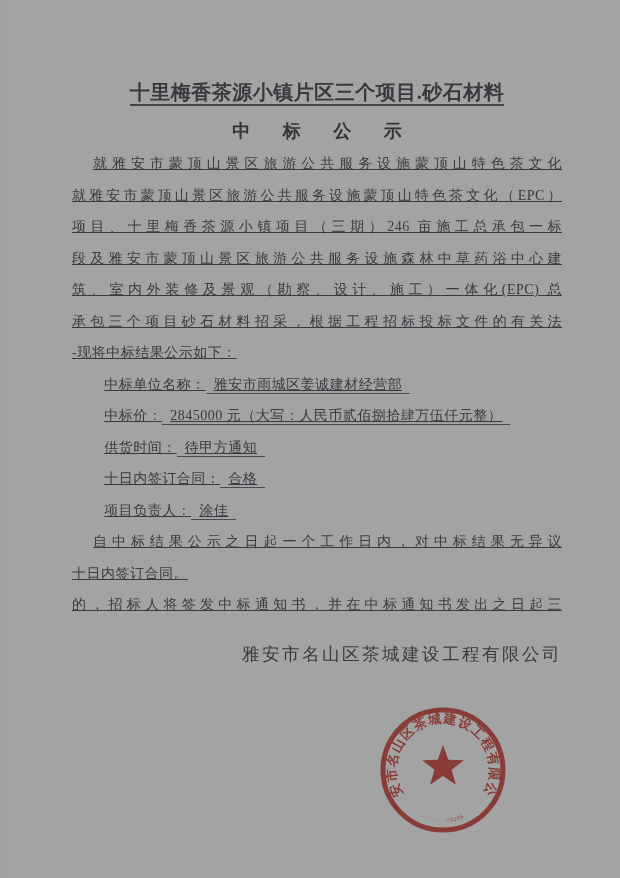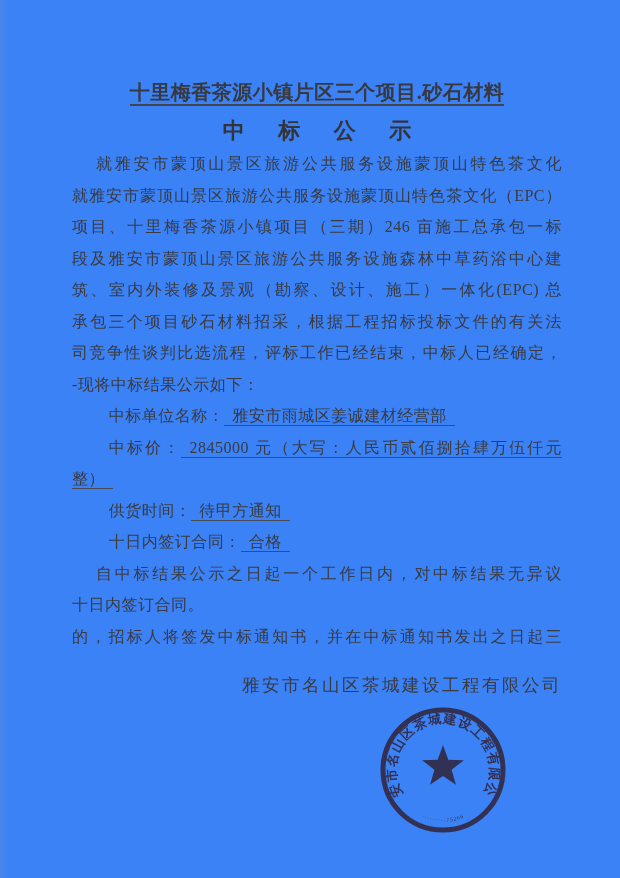--- a/index.html
+++ b/index.html
@@ -1,19 +1,19 @@
 <!DOCTYPE html>
 <html><head>
 <meta charset="utf-8">
 <style>
   html,body{margin:0;padding:0;}
   .page{
     position:relative;
     width:620px;height:878px;
-    background:#3b82f6;
+    background:#a3a3a3;
     font-family:"Liberation Serif","DejaVu Serif",serif;
     color:#3a3a40;
     overflow:hidden;
     box-sizing:border-box;
   }
   .page::before{ 
     content:"";position:absolute;left:0;top:0;width:8px;height:100%;
     background:linear-gradient(90deg,rgba(150,155,165,.18),rgba(150,155,165,0));
     pointer-events:none;
   }
@@ -30,28 +30,28 @@
     letter-spacing:.5px;
     white-space:nowrap;
   }
   .doc-title .tline{
     border-bottom:2.5px solid #43434a;
     padding-bottom:1px;
   }
   .doc-heading{
     margin-top:8px;
     text-align:center;
-    font-size:22px;font-weight:700;
+    font-size:18px;font-weight:700;
     color:#333338;
     line-height:34px;
     letter-spacing:14px;
     text-indent:14px; 
     white-space:nowrap;
   }
-  .bodytext{font-size:16px;line-height:31.5px;letter-spacing:.5px;}
+  .bodytext{font-size:14px;line-height:31.5px;letter-spacing:.5px;text-decoration:underline;}
   .para{margin:0;}
   .para:first-of-type{margin-top:30px;}
   .bline{
     text-align:justify;
     text-align-last:left;
   }
   .bline.fill{text-align-last:justify;}
   .bline.indent{text-indent:1.5em;}
   .field{
     text-align:justify;
@@ -106,35 +106,35 @@
 
         <div class="bline fill">项目、十里梅香茶源小镇项目（三期）246 亩施工总承包一标</div>
 
         <div class="bline fill">段及雅安市蒙顶山景区旅游公共服务设施森林中草药浴中心建</div>
 
         <div class="bline fill">筑、室内外装修及景观（勘察、设计、施工）一体化(EPC) 总</div>
 
         <div class="bline fill">承包三个项目砂石材料招采，根据工程招标投标文件的有关法</div>
 
 
-        <div class="bline fill">司竞争性谈判比选流程，评标工作已经结束，中标人已经确定，</div>
 
         <div class="bline">-现将中标结果公示如下：</div>
       </div>
 
     <div class="fields bodytext">
 
         <div class="field"><span class="flabel">中标单位名称：</span><span class="fvalue">雅安市雨城区姜诚建材经营部</span></div>
 
         <div class="field"><span class="flabel">中标价：</span><span class="fvalue">2845000 元（大写：人民币贰佰捌拾肆万伍仟元整）</span></div>
 
         <div class="field"><span class="flabel">供货时间：</span><span class="fvalue">待甲方通知</span></div>
 
         <div class="field"><span class="flabel">十日内签订合同：</span><span class="fvalue">合格</span></div>
 
+        <div class="field"><span class="flabel">项目负责人：</span><span class="fvalue">涂佳</span></div>
       </div>
 
     <div class="para bodytext">
 
         <div class="bline indent fill">自中标结果公示之日起一个工作日内，对中标结果无异议</div>
 
         <div class="bline">十日内签订合同。</div>
 
         <div class="bline fill">的，招标人将签发中标通知书，并在中标通知书发出之日起三</div>
       </div>

